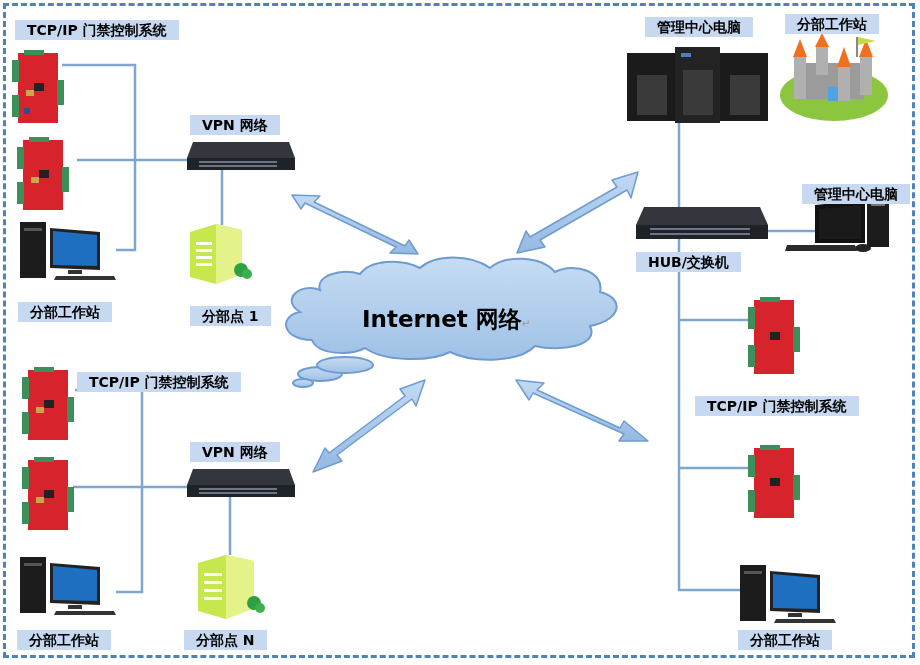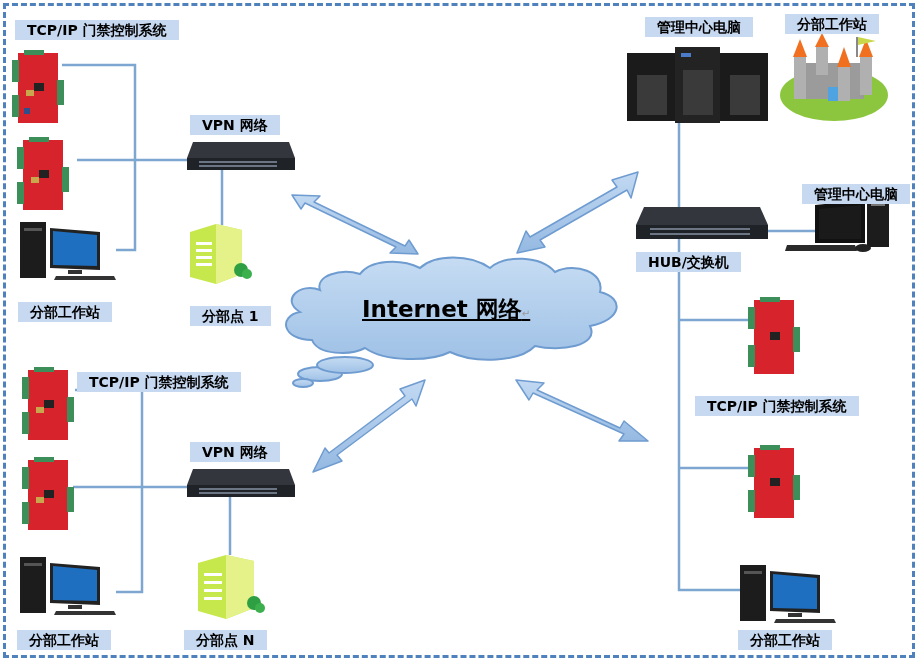--- a/index.html
+++ b/index.html
@@ -4,22 +4,22 @@
 <style>
   html, body { margin: 0; padding: 0; background: #ffffff; }
   body { width: 920px; height: 665px; position: relative; overflow: hidden;
          font-family: "DejaVu Sans", "Liberation Sans", sans-serif; }
   #frame { position: absolute; left: 3px; top: 3px; width: 912px; height: 655px;
            border: 3px dashed #4f81bd; box-sizing: border-box; }
   svg.layer { position: absolute; left: 0; top: 0; }
   .label { position: absolute; background: #c6d9f1; color: #000; font-weight: bold;
            font-size: 14px; line-height: 20px; padding: 0 12px; white-space: nowrap; }
   .node { position: absolute; }
-  .cloud-text { position: absolute; left: 362px; top: 294px; font-size: 23px; font-weight: bold;
-                color: #000; white-space: nowrap; text-decoration: underline; }
+  .cloud-text { position: absolute; left: 362px; top: 304px; font-size: 23px; font-weight: bold;
+                color: #000; white-space: nowrap; }
 </style>
 </head>
 <body>
 
 <div id="frame"></div>
 
 <svg class="layer" width="920" height="665">
   <g stroke="#7da7d0" stroke-width="2.5" fill="none">
 
     <path d="M62,65 H135 V250 H116"></path>

